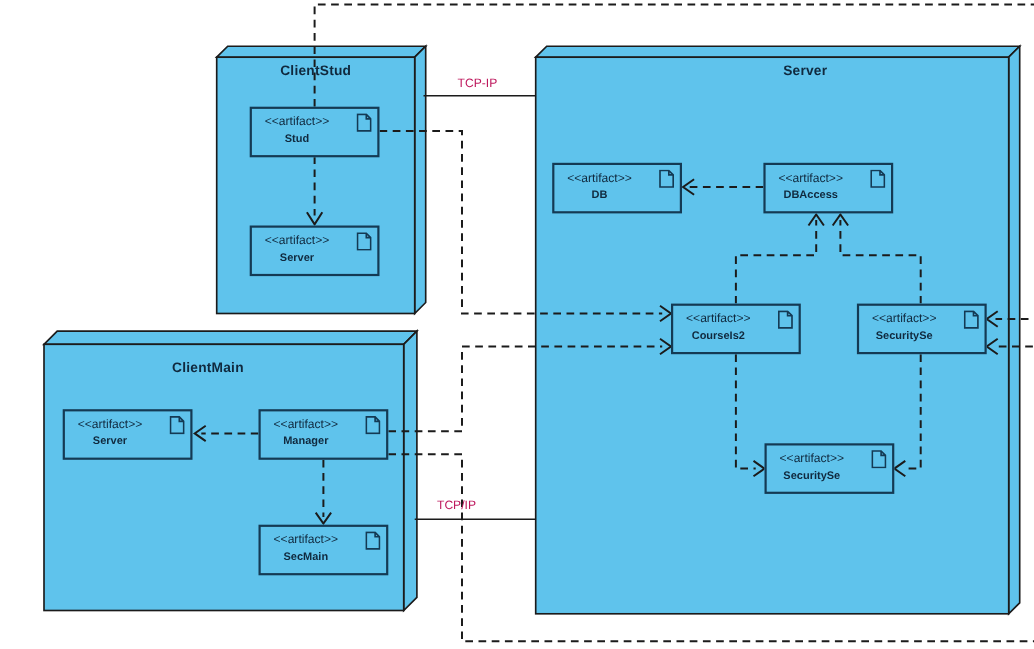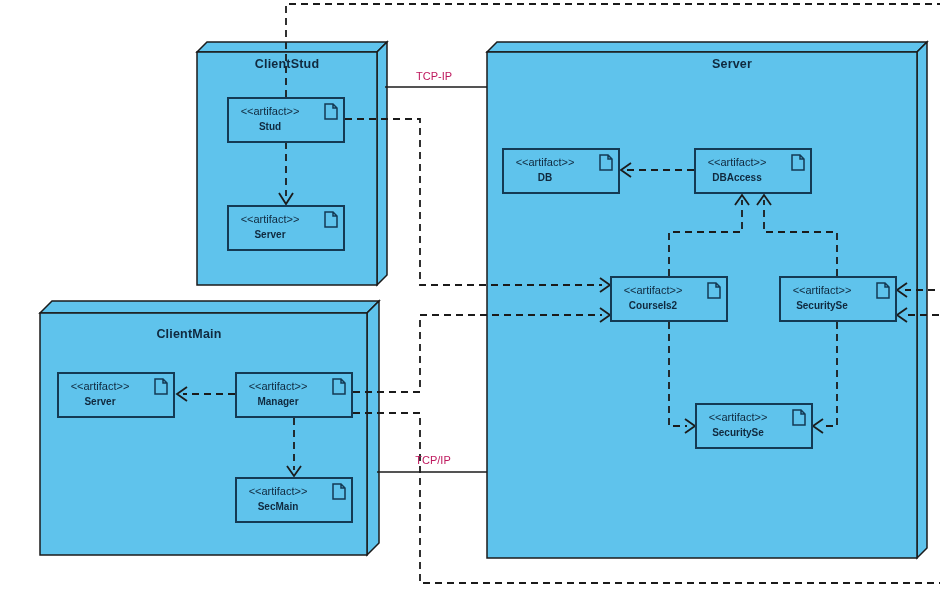--- a/index.html
+++ b/index.html
@@ -69,21 +69,21 @@
   .pos-db-access   { left: 657px; top: 148px; }
   .pos-course-is2  { left: 573px; top: 276px; }
   .pos-course-arc  { left: 742px; top: 276px; }
   .pos-security-se { left: 658px; top: 403px; }
   
   .pos-title-client-stud { left: 160px; top:  57px; width: 180px; }
   .pos-title-server      { left: 450px; top:  57px; width: 490px; }
   .pos-title-client-main { left:   3px; top: 327px; width: 298px; }
   
   .pos-label-tcp-top    { left: 347px; top:  70px; }
-  .pos-label-tcp-bottom { left: 346px; top: 454px; }
+  .pos-label-tcp-bottom { left: 328px; top: 454px; }
 </style>
 </head>
 <body>
 
 <div id="stage">
 
   <svg id="diagram-svg" width="940" height="590" viewBox="0 0 940 590">
 
     <g fill="#5fc3ec" stroke="#1b1b1b" stroke-width="1.5">
       <polygon points="160,52 170,42 350,42 340,52"></polygon>

